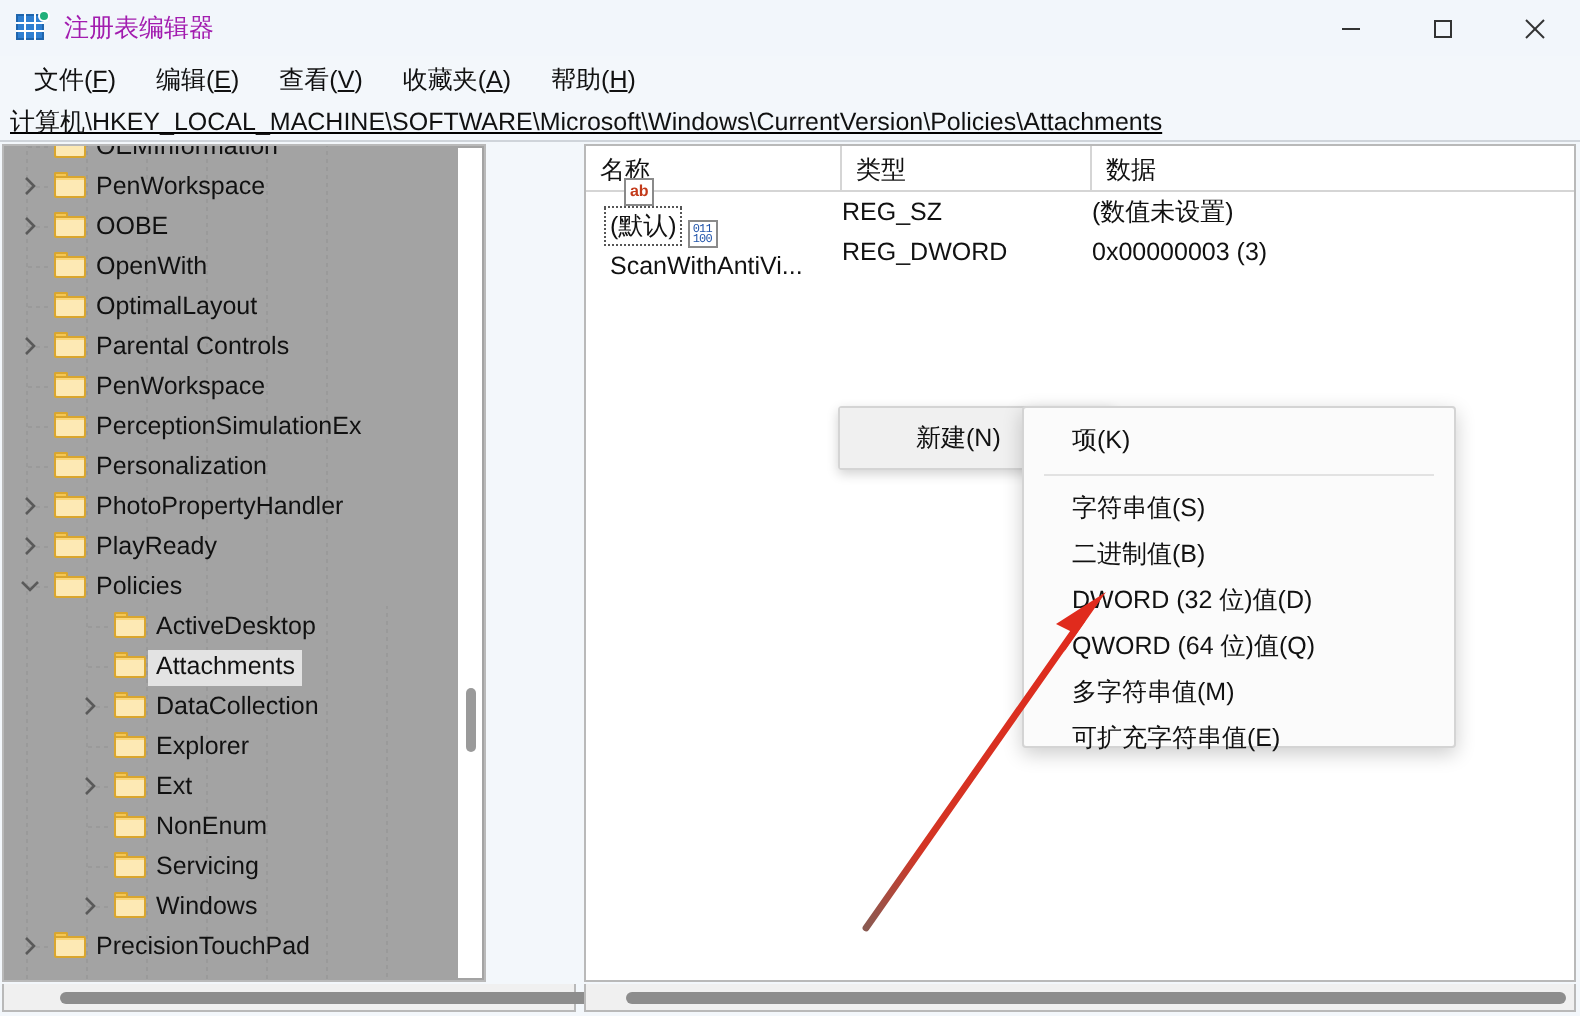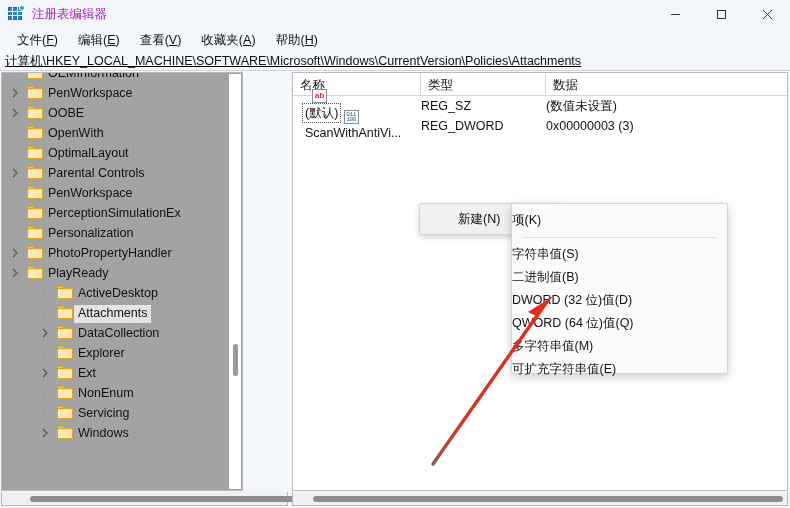--- a/index.html
+++ b/index.html
@@ -312,20 +312,21 @@
     background: #fbfbfb;
     border: 1px solid #d4d4d4;
     box-shadow: 0 3px 10px rgba(0,0,0,0.20);
     border-radius: 2px;
     padding-top: 5px;
   }
   .ctx-sub .item {
     height: 23px;
     display: flex; align-items: center;
     font-size: 12.5px; color: #111;
+    padding-left: 24px;
     white-space: nowrap;
   }
   .ctx-sub .sep {
     height: 1px; background: #e2e2e2;
     margin: 5px 10px 5px 10px;
   }
 
   
   .annot {
     position: absolute; left: 0; top: 0;
@@ -510,20 +511,34 @@
               </svg>
             </span>
             <span class="folder" style="left:25px; top:3px;">
               <span class="tab"></span>
               <span class="body"></span>
               <span class="flap"></span>
             </span>
             <span class="tree-label-bg" style="left:42px; top:2px;">PlayReady</span>
           </div>
           <div class="tree-row">
+            <span class="hguide" style="left:12px; top:10px; width:12px;"></span>
+            <span class="chev" style="left:6px;">
+              <svg width="10" height="10" viewBox="0 0 10 10">
+                <polyline points="1,3 5,7 9,3" fill="none" stroke="#5a5a5a" stroke-width="1.3"></polyline>
+              </svg>
+            </span>
+            <span class="folder" style="left:25px; top:3px;">
+              <span class="tab"></span>
+              <span class="body"></span>
+              <span class="flap"></span>
+            </span>
+            <span class="tree-label-bg" style="left:42px; top:2px;">Policies</span>
+          </div>
+          <div class="tree-row">
             <span class="hguide" style="left:42px; top:10px; width:12px;"></span>
             <span class="folder" style="left:55px; top:3px;">
               <span class="tab"></span>
               <span class="body"></span>
               <span class="flap"></span>
             </span>
             <span class="tree-label-bg" style="left:72px; top:2px;">ActiveDesktop</span>
           </div>
           <div class="tree-row sel">
             <span class="hguide" style="left:42px; top:10px; width:12px;"></span>
@@ -595,20 +610,34 @@
               <svg width="10" height="10" viewBox="0 0 10 10">
                 <polyline points="3,1 7,5 3,9" fill="none" stroke="#5a5a5a" stroke-width="1.3"></polyline>
               </svg>
             </span>
             <span class="folder" style="left:55px; top:3px;">
               <span class="tab"></span>
               <span class="body"></span>
               <span class="flap"></span>
             </span>
             <span class="tree-label-bg" style="left:72px; top:2px;">Windows</span>
+          </div>
+          <div class="tree-row">
+            <span class="hguide" style="left:12px; top:10px; width:12px;"></span>
+            <span class="chev" style="left:6px;">
+              <svg width="10" height="10" viewBox="0 0 10 10">
+                <polyline points="3,1 7,5 3,9" fill="none" stroke="#5a5a5a" stroke-width="1.3"></polyline>
+              </svg>
+            </span>
+            <span class="folder" style="left:25px; top:3px;">
+              <span class="tab"></span>
+              <span class="body"></span>
+              <span class="flap"></span>
+            </span>
+            <span class="tree-label-bg" style="left:42px; top:2px;">PrecisionTouchPad</span>
           </div>
         </div>
       <div class="vscroll">
         <div class="vthumb" style="top:270px;height:32px;"></div>
       </div>
     </div>
     <div class="hscroll-outer" style="left:1px; top:420px; width:287px;">
       <div class="hthumb" style="left:28px; width:320px;"></div>
     </div>
 

